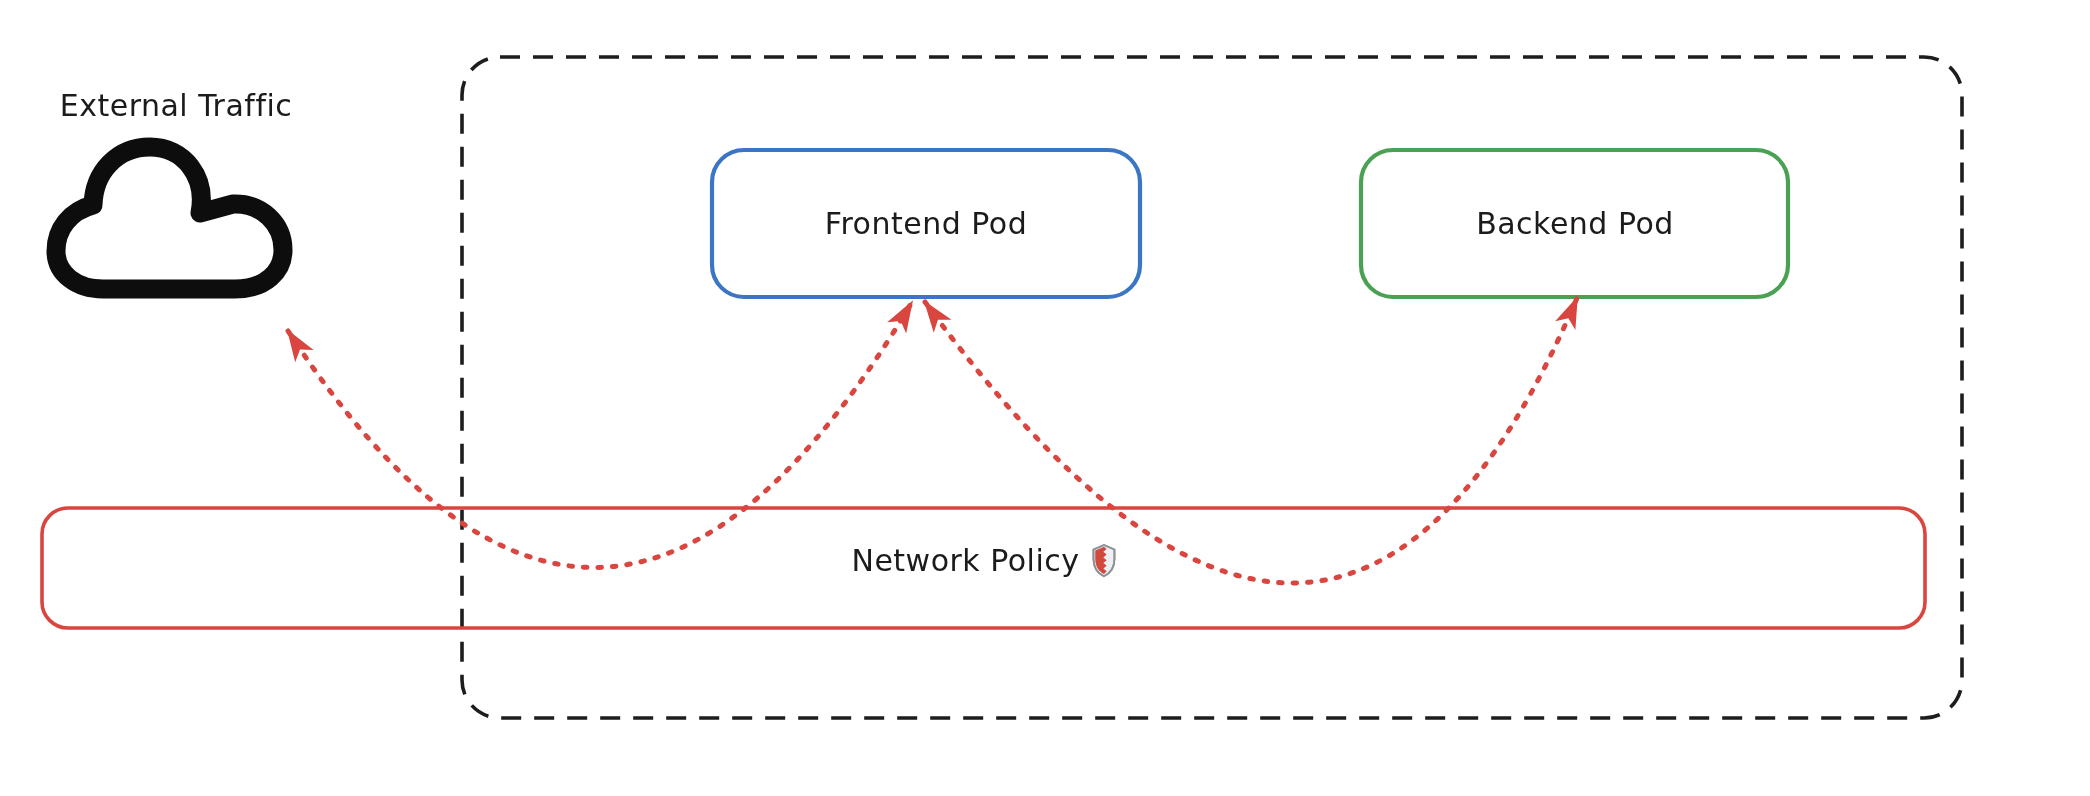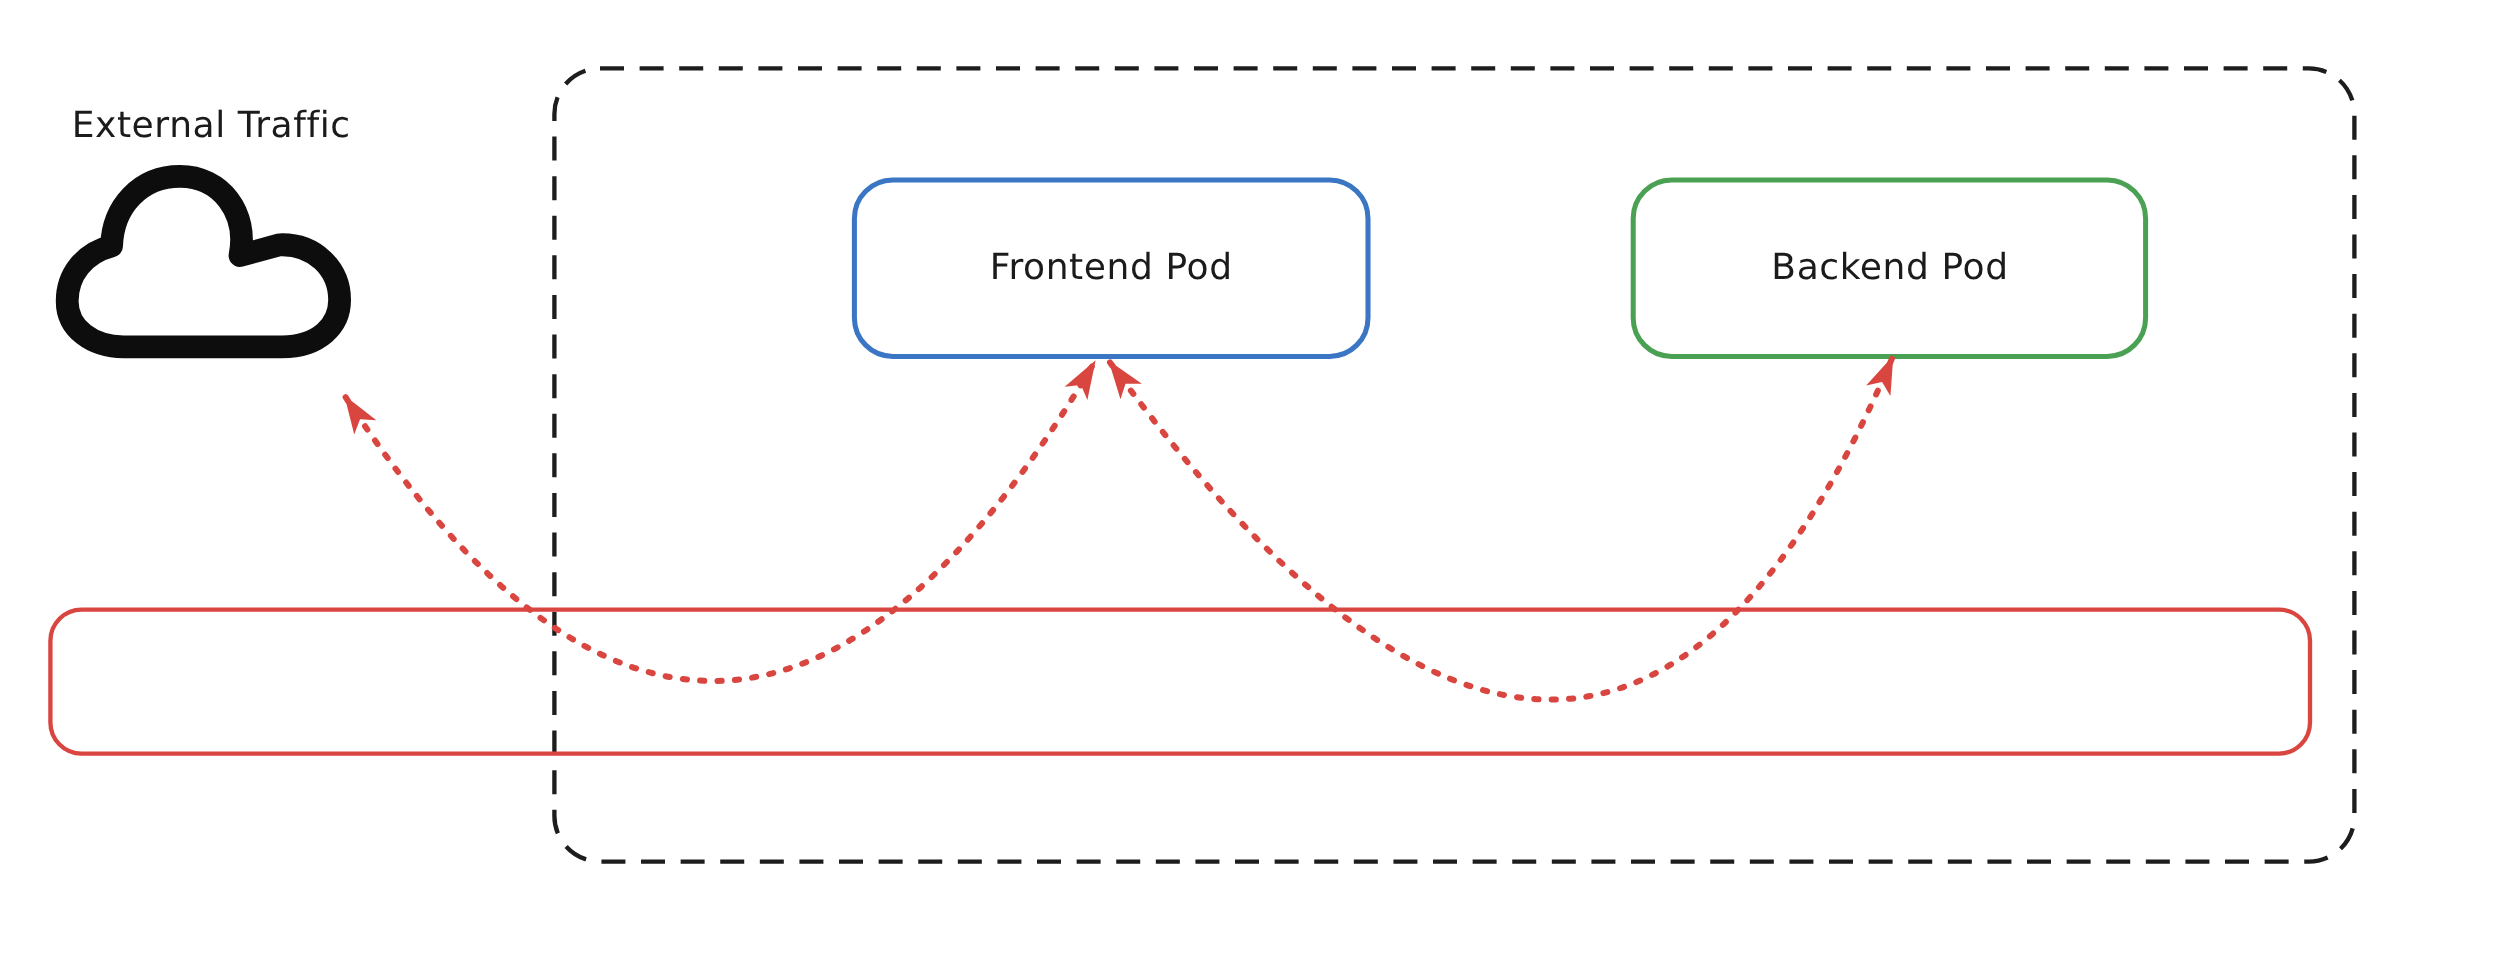--- a/index.html
+++ b/index.html
@@ -76,14 +76,23 @@
 
 
   <div class="label label-frontend">
     <span>Frontend Pod</span>
   </div>
 
   <div class="label label-backend">
     <span>Backend Pod</span>
   </div>
 
+  <div class="label label-policy">
+    <span>Network Policy</span>
+    <svg class="shield" width="25" height="34" viewBox="0 0 25 34">
+      <path d="M12.5 1.5 L23 6 V15.5 C23 24.5 18.5 30 12.5 32.8 C6.5 30 2 24.5 2 15.5 V6 Z" fill="#eef0f2" stroke="#8d9298" stroke-width="1.8" stroke-linejoin="round"></path>
+      <path d="M12.5 3.2 L3.8 6.9 V15.5 C3.8 22.8 7.2 27.6 12.5 30.6
+               L15.2 27.8 L11.9 25.1 L15.2 22.3 L11.9 19.5 L15.2 16.7 L11.9 13.9 L15.2 11.1 L11.9 8.3 L15.2 5.5 Z" fill="#d24a3e"></path>
+      <path d="M12.5 1.5 L23 6 V15.5 C23 24.5 18.5 30 12.5 32.8 C6.5 30 2 24.5 2 15.5 V6 Z" fill="none" stroke="#8d9298" stroke-width="1.8" stroke-linejoin="round"></path>
+    </svg>
+  </div>
 
 </div>
 
 </body></html>

